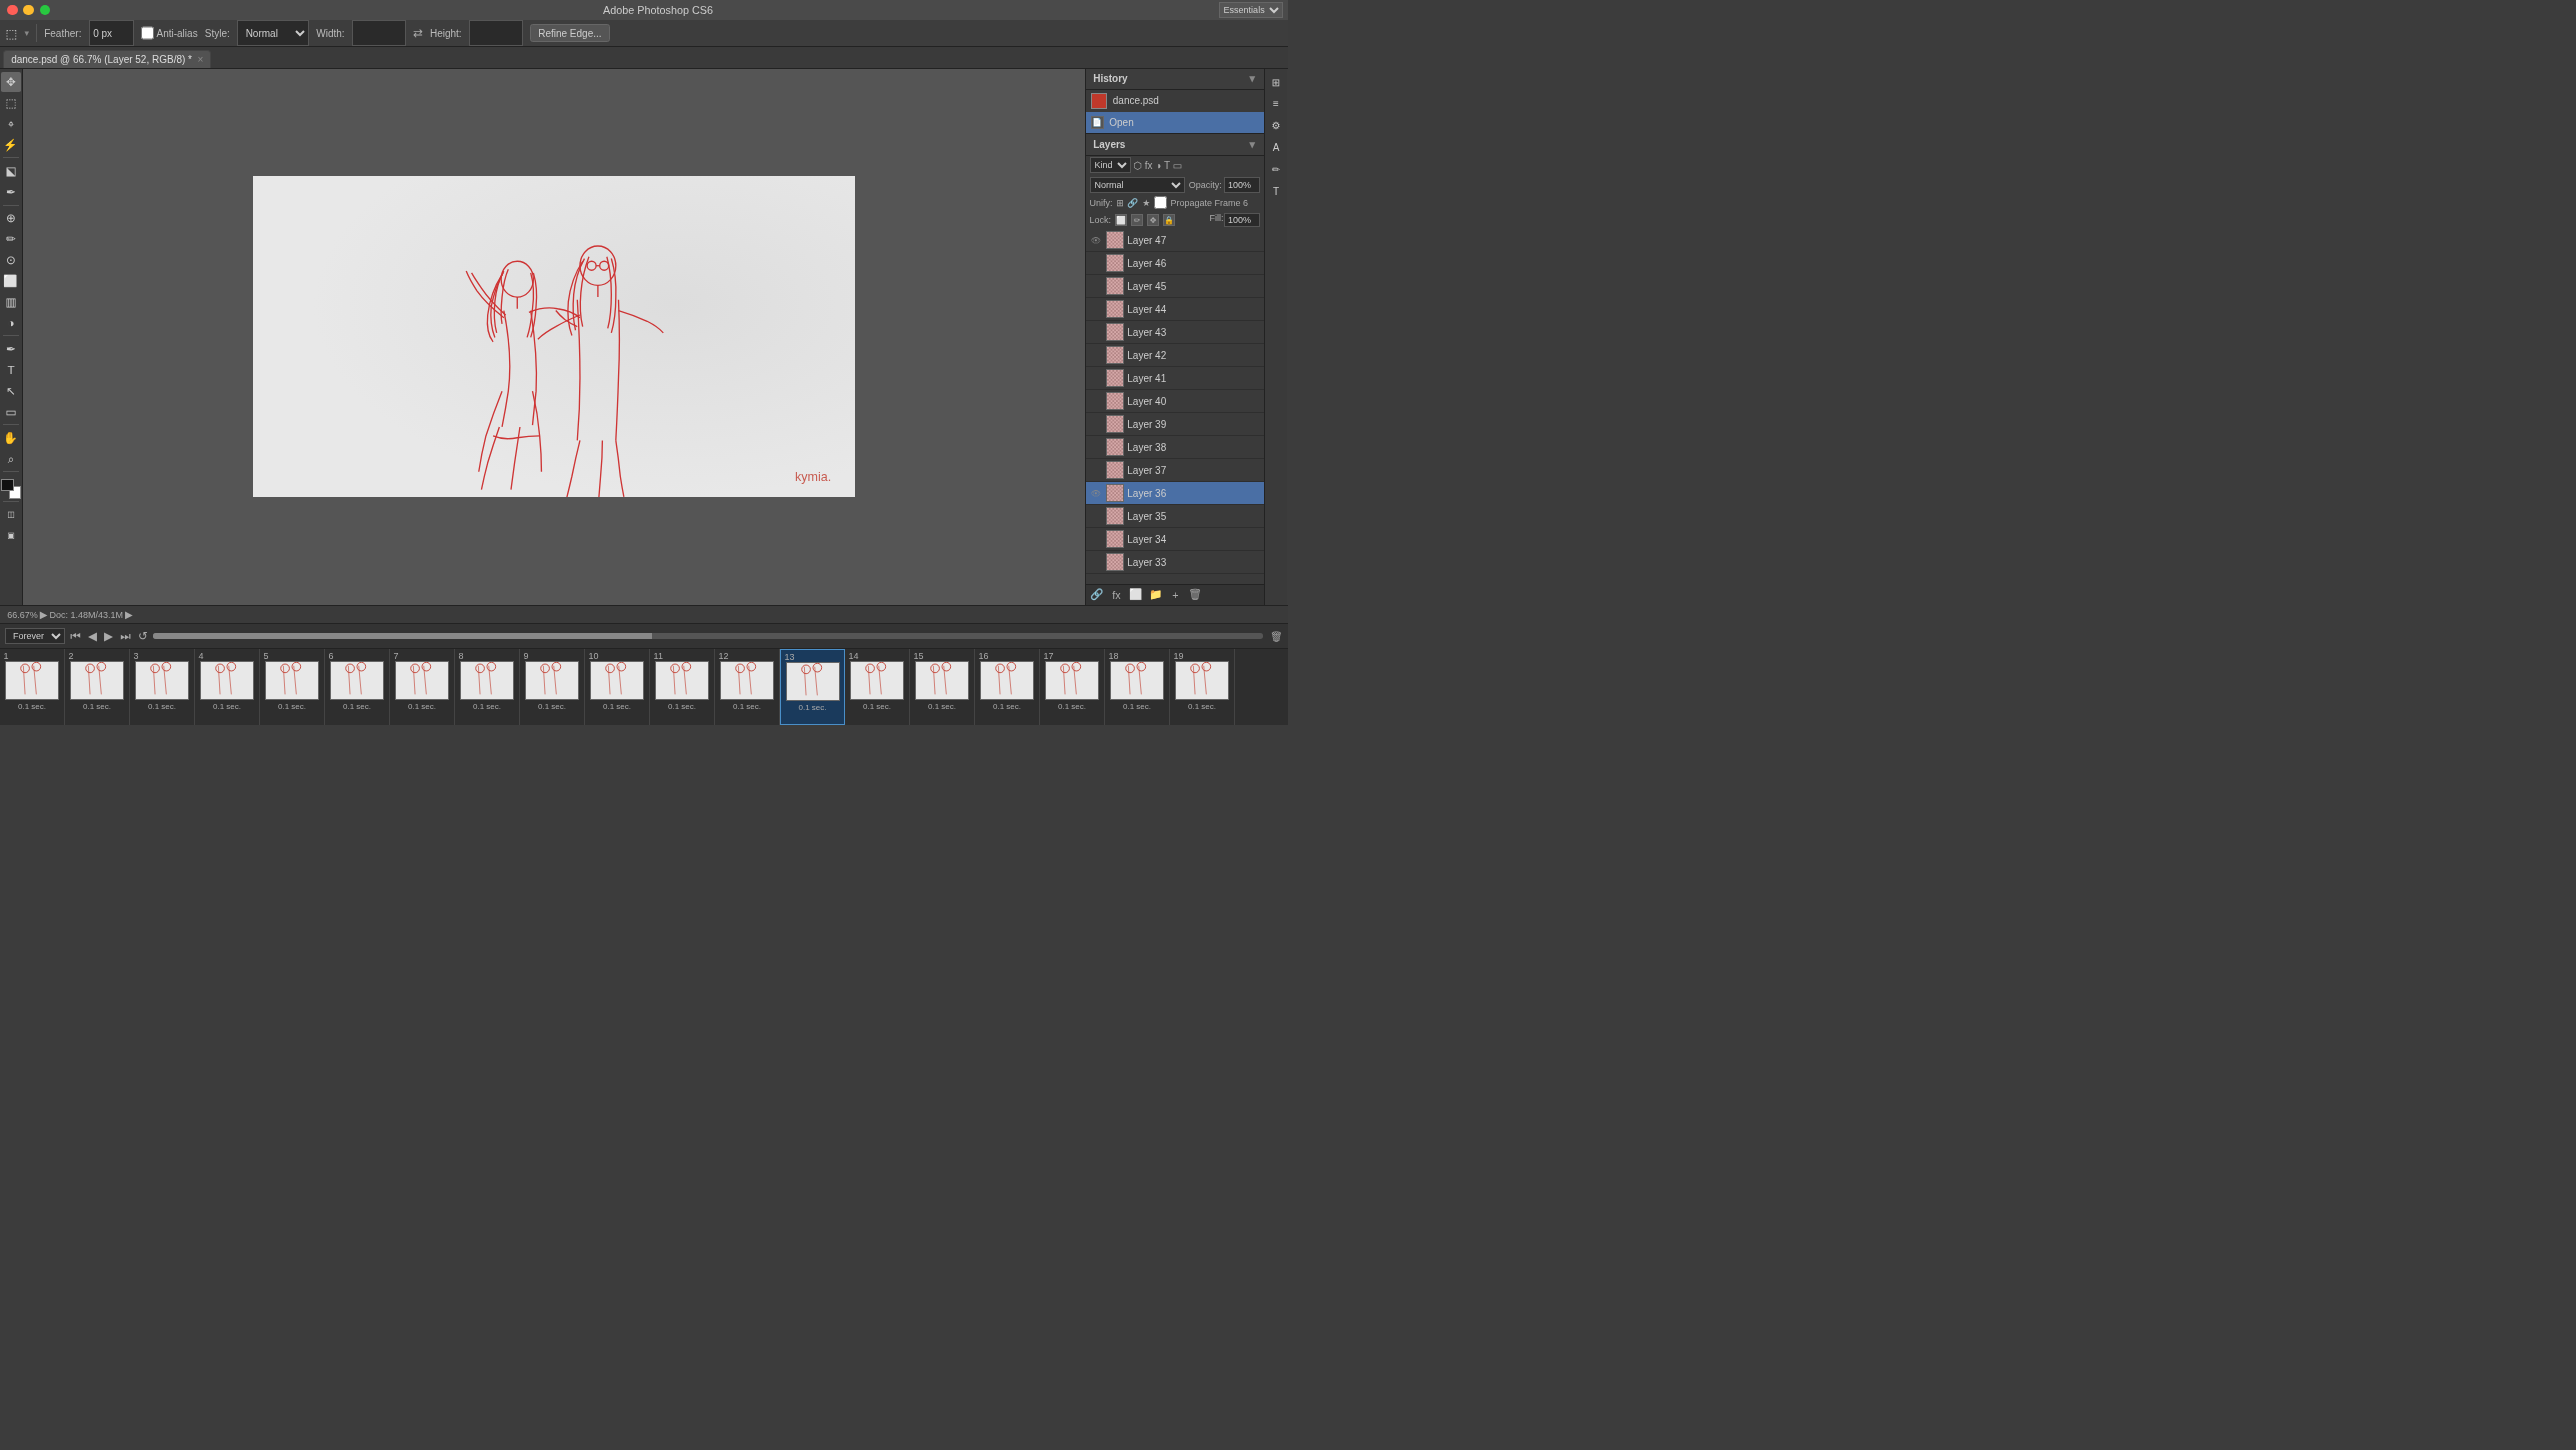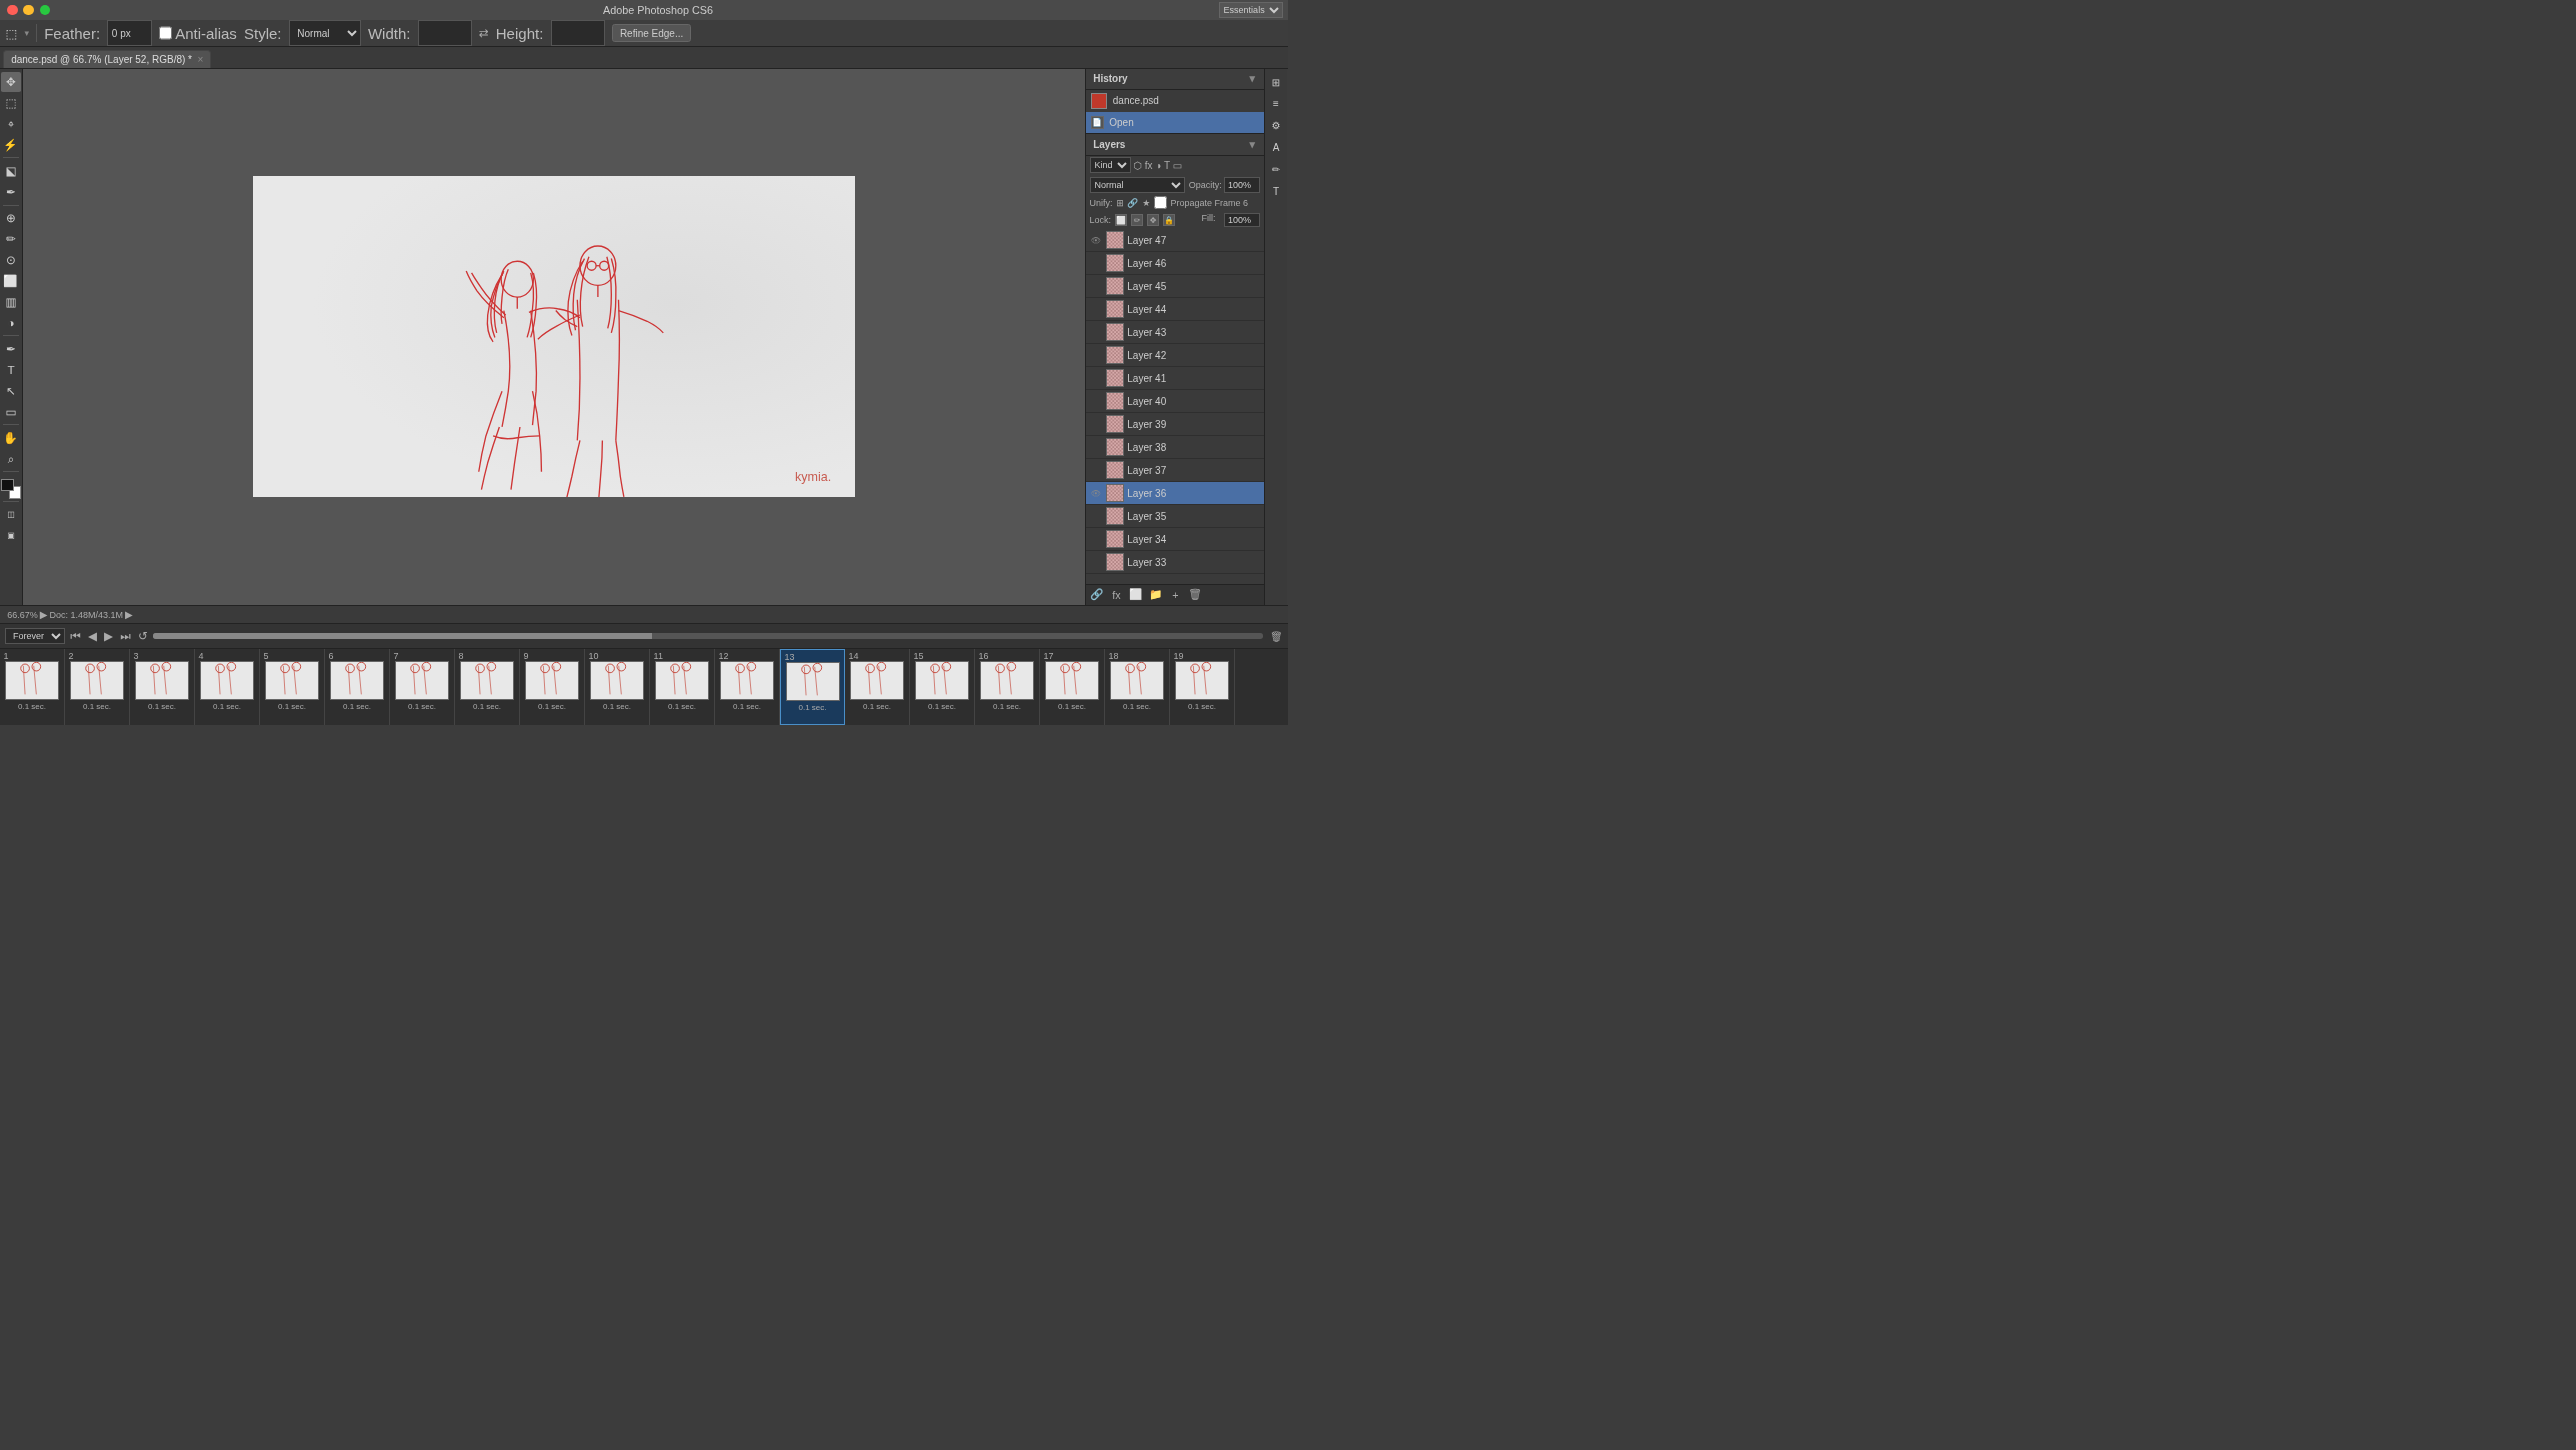--- a/index.html
+++ b/index.html
@@ -61,21 +61,21 @@
     .options-bar select, .options-bar input {
       background: #2a2a2a;
       color: #ccc;
       border: 0.9px solid #555;
       height: 26px;
       font-size: 10px;
       padding: 0 3.6px;
     }
     .options-bar label {
       color: #bbb;
-      font-size: 15px;
+      font-size: 10px;
     }
     .checkbox-wrap {
       display: flex;
       align-items: center;
       gap: 2.7px;
     }
     .refine-btn {
       background: #555;
       border: 0.9px solid #666;
       color: #ccc;
@@ -349,21 +349,21 @@
       border: 0.9px solid #666;
       display: flex;
       align-items: center;
       justify-content: center;
       font-size: 8px;
       color: #aaa;
     }
     .fill-wrap {
       display: flex;
       align-items: flex-start;
-      gap: 9px;
+      gap: 1px;
       margin-left: auto;
     }
     .fill-wrap label { color: #aaa; font-size: 9px; }
     .fill-wrap input {
       width: 36px;
       background: #2a2a2a;
       border: 0.9px solid #555;
       color: #ccc;
       height: 14.3px;
       font-size: 9px;

